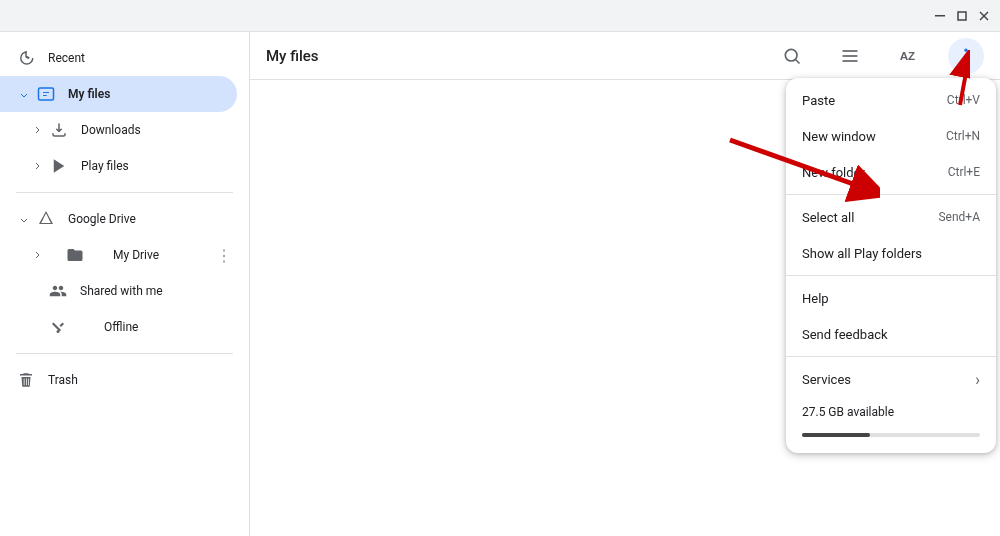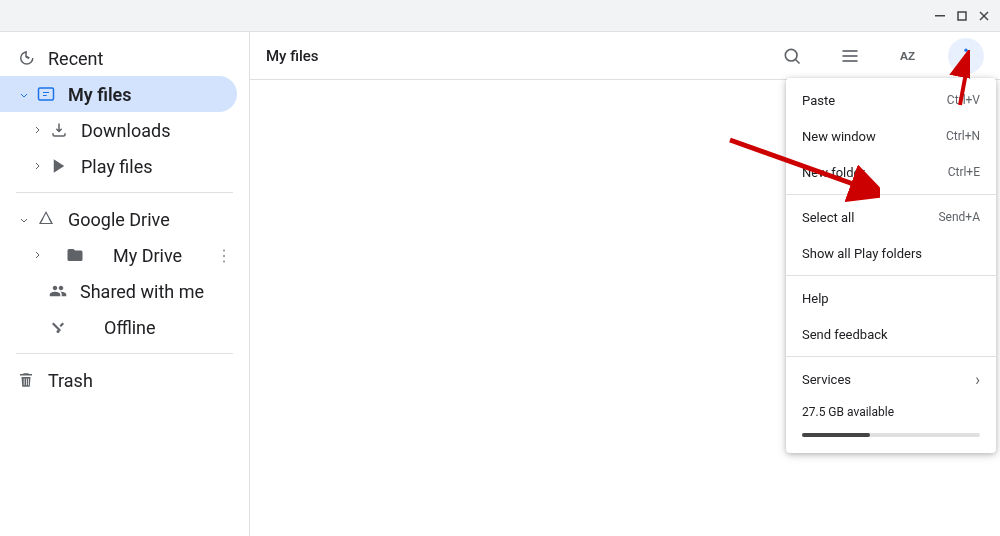--- a/index.html
+++ b/index.html
@@ -70,21 +70,21 @@
     .sidebar-item .icon {
       width: 20px;
       height: 20px;
       margin-right: 12px;
       display: flex;
       align-items: center;
       justify-content: center;
       flex-shrink: 0;
     }
     .sidebar-item .label {
-      font-size: 18px;
+      font-size: 12px;
       color: #202124;
       font-weight: 400;
     }
     .sidebar-item.active .label {
       font-weight: 600;
     }
 
     .expand-arrow {
       width: 16px;
       height: 16px;
@@ -155,21 +155,21 @@
     .content-body {
       flex: 1;
       background: #fff;
     }
     .dropdown-menu {
       position: absolute;
       top: 78px;
       right: 4px;
       width: 210px;
       background: #fff;
-      border-radius: 4px;
+      border-radius: 12px;
       box-shadow: 0 2px 10px rgba(0,0,0,0.2), 0 1px 4px rgba(0,0,0,0.15);
       z-index: 100;
       padding: 4px 0;
     }
     .menu-item {
       display: flex;
       align-items: center;
       justify-content: space-between;
       padding: 8px 16px;
       cursor: pointer;

